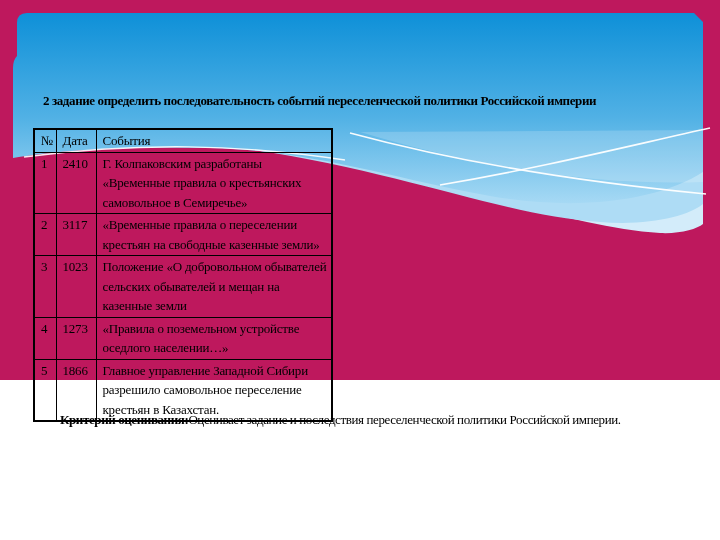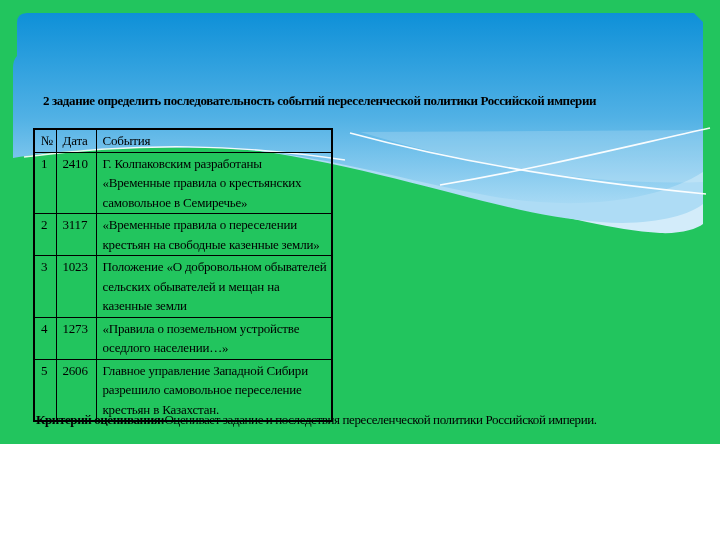--- a/index.html
+++ b/index.html
@@ -8,22 +8,22 @@
     width: 720px;
     height: 540px;
     background: #ffffff;
     overflow: hidden;
     font-family: "Liberation Serif", "DejaVu Serif", serif;
     color: #000000;
   }
   .slide {
     position: relative;
     width: 720px;
-    height: 444px;
-    background: #22c55e;
+    height: 380px;
+    background: #be185d;
     text-decoration: underline;
   }
   .bg {
     position: absolute;
     top: 0;
     left: 0;
     display: block;
   }
   .title {
     position: absolute;
@@ -66,21 +66,21 @@
   .footer {
     position: absolute;
     left: 36px;
     top: 412px;
     width: 660px;
     font-size: 13px;
     letter-spacing: -0.4px;
     line-height: 16px;
     white-space: nowrap;
   }
-  .footer .lbl { font-weight: bold; }
+  .footer .lbl { font-weight: bold; margin-left: 24px; }
 </style>
 </head>
 <body>
 
 <div class="slide">
 
   <svg class="bg" width="720" height="270" viewBox="0 0 720 270" aria-hidden="true">
     <defs>
       <linearGradient id="skyGrad" x1="0" y1="0" x2="0" y2="1">
         <stop offset="0" stop-color="#0e90d8"></stop>
@@ -136,21 +136,21 @@
         <td>1023</td>
         <td>Положение «О добровольном обывателей сельских обывателей и мещан на казенные земли</td>
       </tr>
       <tr class="r-2l">
         <td>4</td>
         <td>1273</td>
         <td>«Правила о поземельном устройстве оседлого населении…»</td>
       </tr>
       <tr class="r-3l">
         <td>5</td>
-        <td>2606</td>
+        <td>1866</td>
         <td>Главное управление Западной Сибири разрешило самовольное переселение крестьян в Казахстан.</td>
       </tr>
     </tbody>
   </table>
 
   <div class="footer"><span class="lbl">Критерий оценивания:</span><span>Оценивает задание и последствия переселенческой политики Российской империи.</span></div>
 
 </div>
 
 </body></html>

